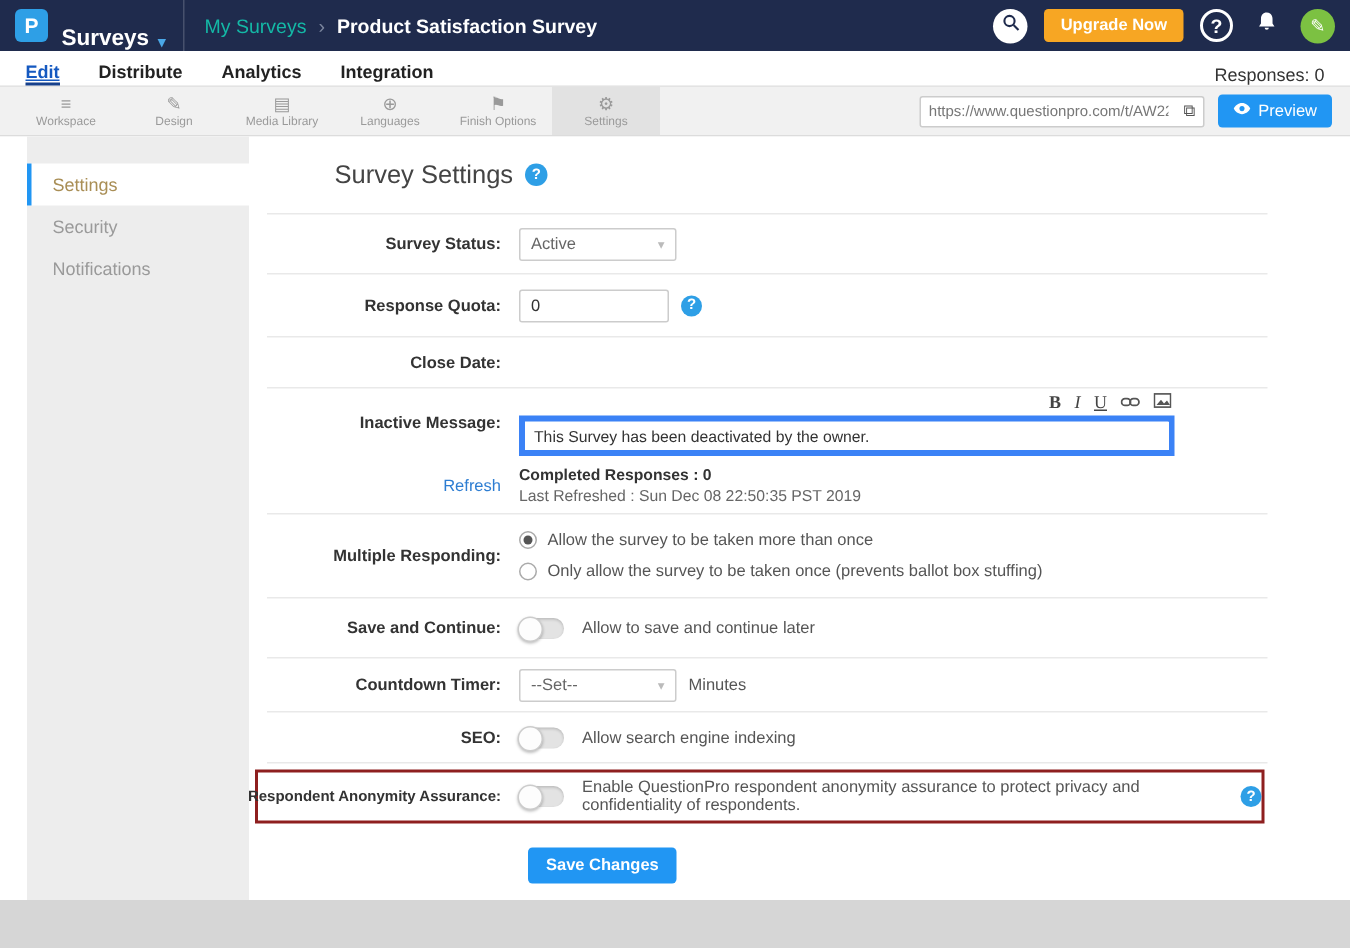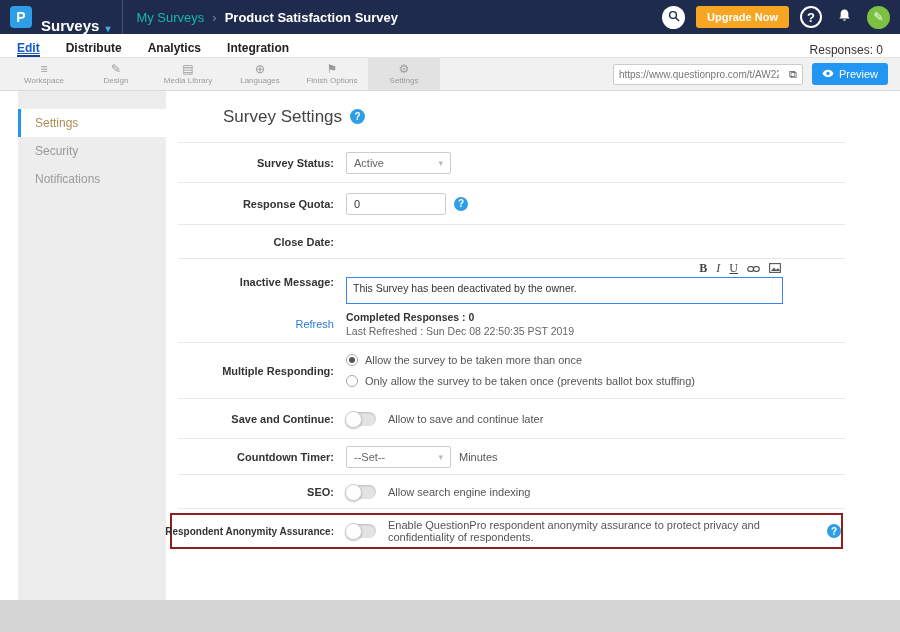--- a/index.html
+++ b/index.html
@@ -77,21 +77,21 @@
   .date-wrap{position:relative}
   .date-input{width:108px;padding-right:22px}
   .cal-icon{position:absolute;right:6px;top:5px;color:#888;font-size:11px;cursor:pointer}
 
   .msg-col{display:flex;flex-direction:column;gap:2px}
   .fmt-bar{display:flex;justify-content:flex-end;gap:9px;align-items:center;padding-right:2px;height:14px}
   .fmt{cursor:pointer;color:#444;line-height:12px}
   .fmt-b{font-family:"Liberation Serif",serif;font-weight:bold;font-size:12px}
   .fmt-i{font-family:"Liberation Serif",serif;font-style:italic;font-size:12px}
   .fmt-u{font-family:"Liberation Serif",serif;text-decoration:underline;font-size:12px}
-  .msg-area{width:437px;height:27px;border:1px solid #3b82f6;font-size:10.5px;color:#333;padding:4px 6px;
+  .msg-area{width:437px;height:27px;border:4px solid #3b82f6;font-size:10.5px;color:#333;padding:4px 6px;
         resize:none;font-family:inherit}
 
   .refresh-link{font-size:11px;color:#2d7dd2;cursor:pointer;text-decoration:none}
   .resp-info{display:flex;flex-direction:column;gap:2px}
   .resp-bold{font-size:10.5px;font-weight:bold;color:#333}
   .resp-sub{font-size:10.5px;color:#666}
 
   .radio-group{display:flex;flex-direction:column;gap:9px}
   .radio-line{display:flex;gap:7px;font-size:11px;color:#555;cursor:pointer}
   .radio{width:12px;height:12px;border:1px solid #aaa;border-radius:50%;background:#fff;position:relative;flex-shrink:0}
@@ -339,17 +339,20 @@
       <div class="label-col">
           <span class="flabel" style="font-size:10px">Respondent Anonymity Assurance:</span>
         </div>
       <div class="ctrl">
         <span class="toggle"></span>
         <span class="desc">Enable QuestionPro respondent anonymity assurance to protect privacy and confidentiality of respondents.</span>
         <span class="qbadge" style="width:14px;height:14px">?</span>
       </div>
     </div>
 
+    <div class="save-row">
+      <button class="save-btn">Save Changes</button>
+    </div>
 
   </div>
 </div>
 
 <div class="footer"></div>
 
 </body></html>

